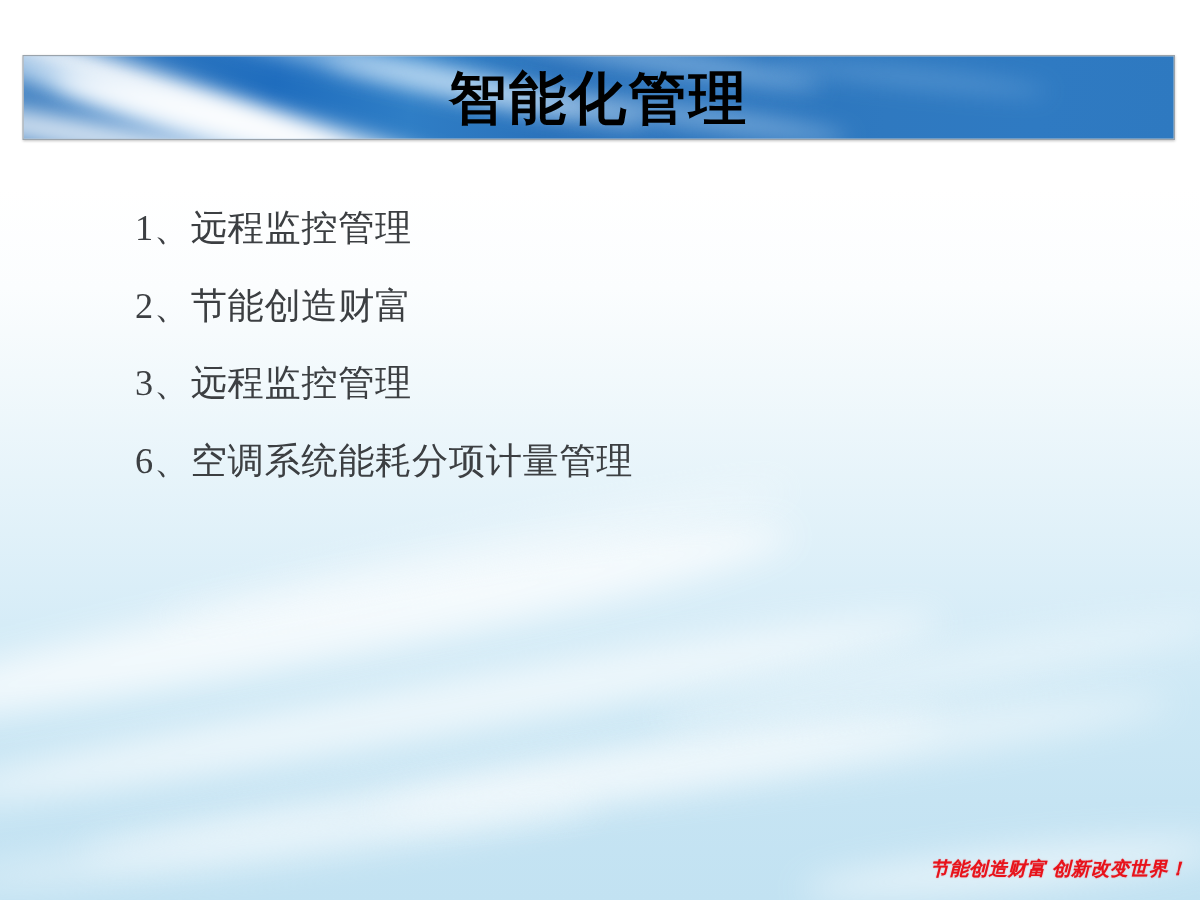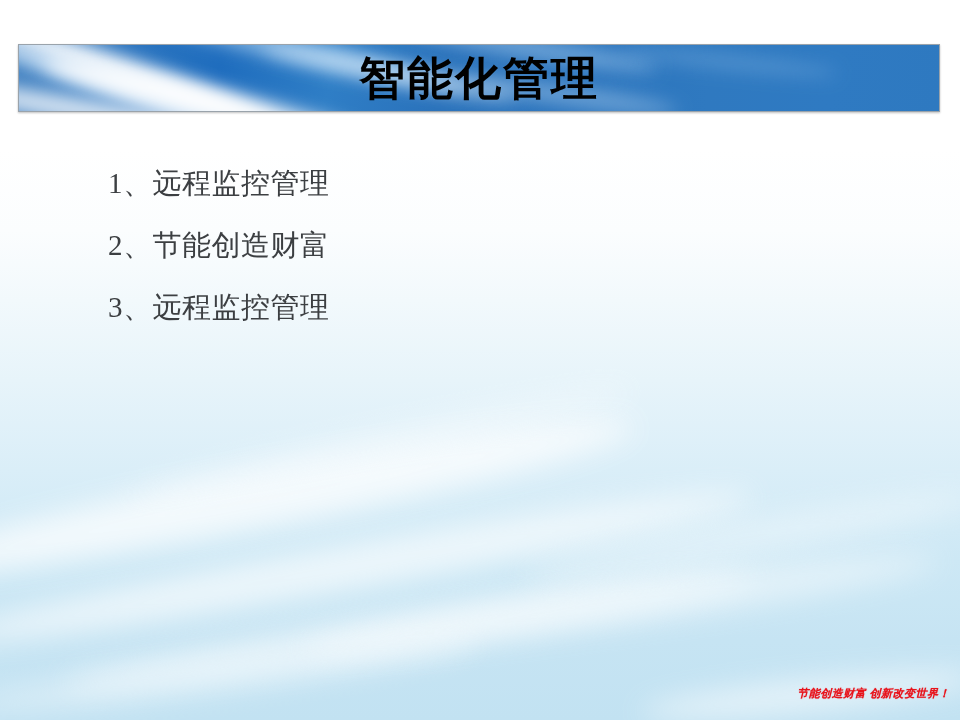--- a/index.html
+++ b/index.html
@@ -129,21 +129,21 @@
   #footer-slogan {
     position: absolute;
     left: 700px;
     top: 686px;
     width: 250px;
     text-align: right;
     color: #e8121a;
     font-family: "Liberation Serif", "DejaVu Serif", serif;
     font-weight: bold;
     font-style: italic;
-    font-size: 11px;
+    font-size: 15px;
     letter-spacing: 0.5px;
     white-space: nowrap;
     text-shadow: 0 0 1px rgba(232,18,26,0.6);
   }
 </style>
 </head>
 <body>
 
 <div id="slide">
 
@@ -174,17 +174,20 @@
   <div id="bullets">
     <div class="bullet">
       <span class="num">1、</span><span class="txt">远程监控管理</span>
     </div>
     <div class="bullet">
       <span class="num">2、</span><span class="txt">节能创造财富</span>
     </div>
     <div class="bullet">
       <span class="num">3、</span><span class="txt">远程监控管理</span>
     </div>
+    <div class="bullet">
+      <span class="num">6、</span><span class="txt">空调系统能耗分项计量管理</span>
+    </div>
   </div>
 
   <div id="footer-slogan">节能创造财富 创新改变世界！</div>
 
 </div>
 
 </body></html>

